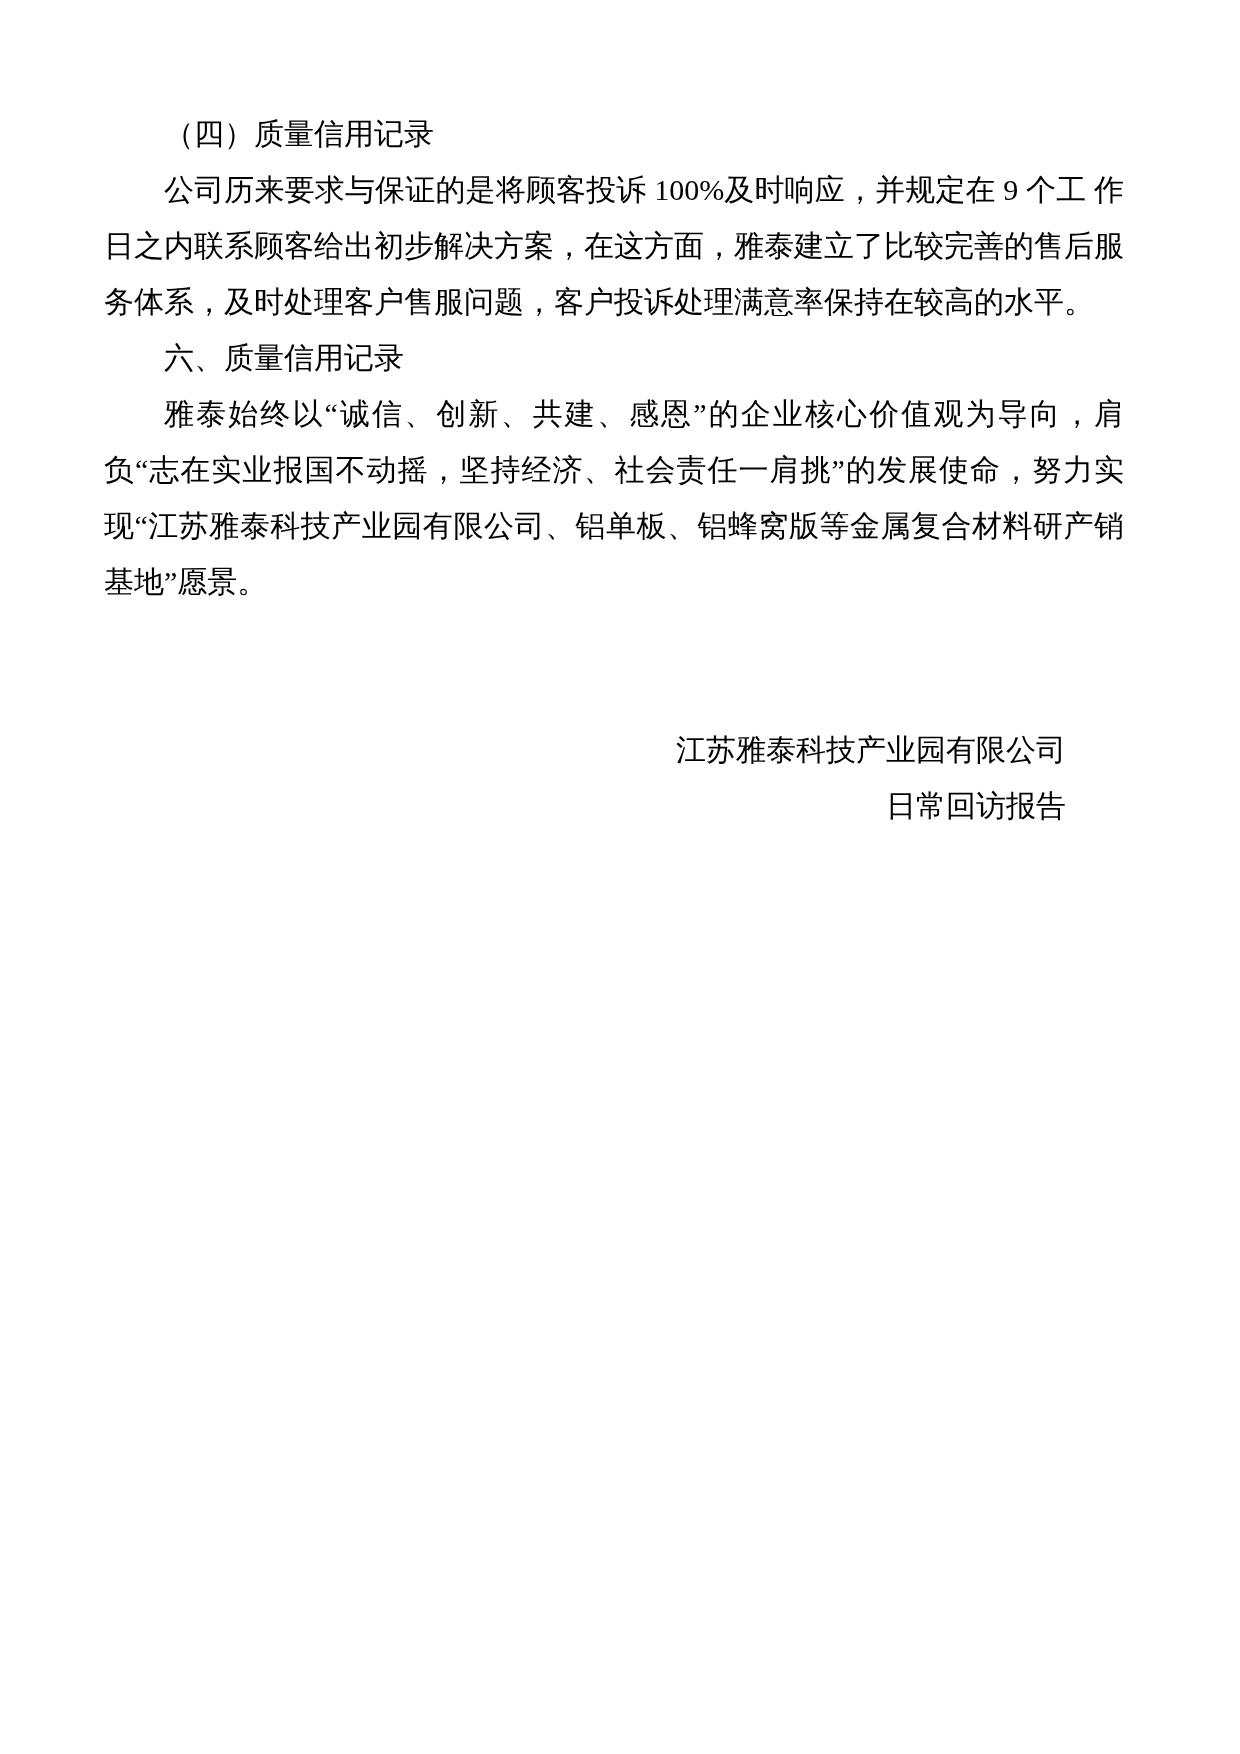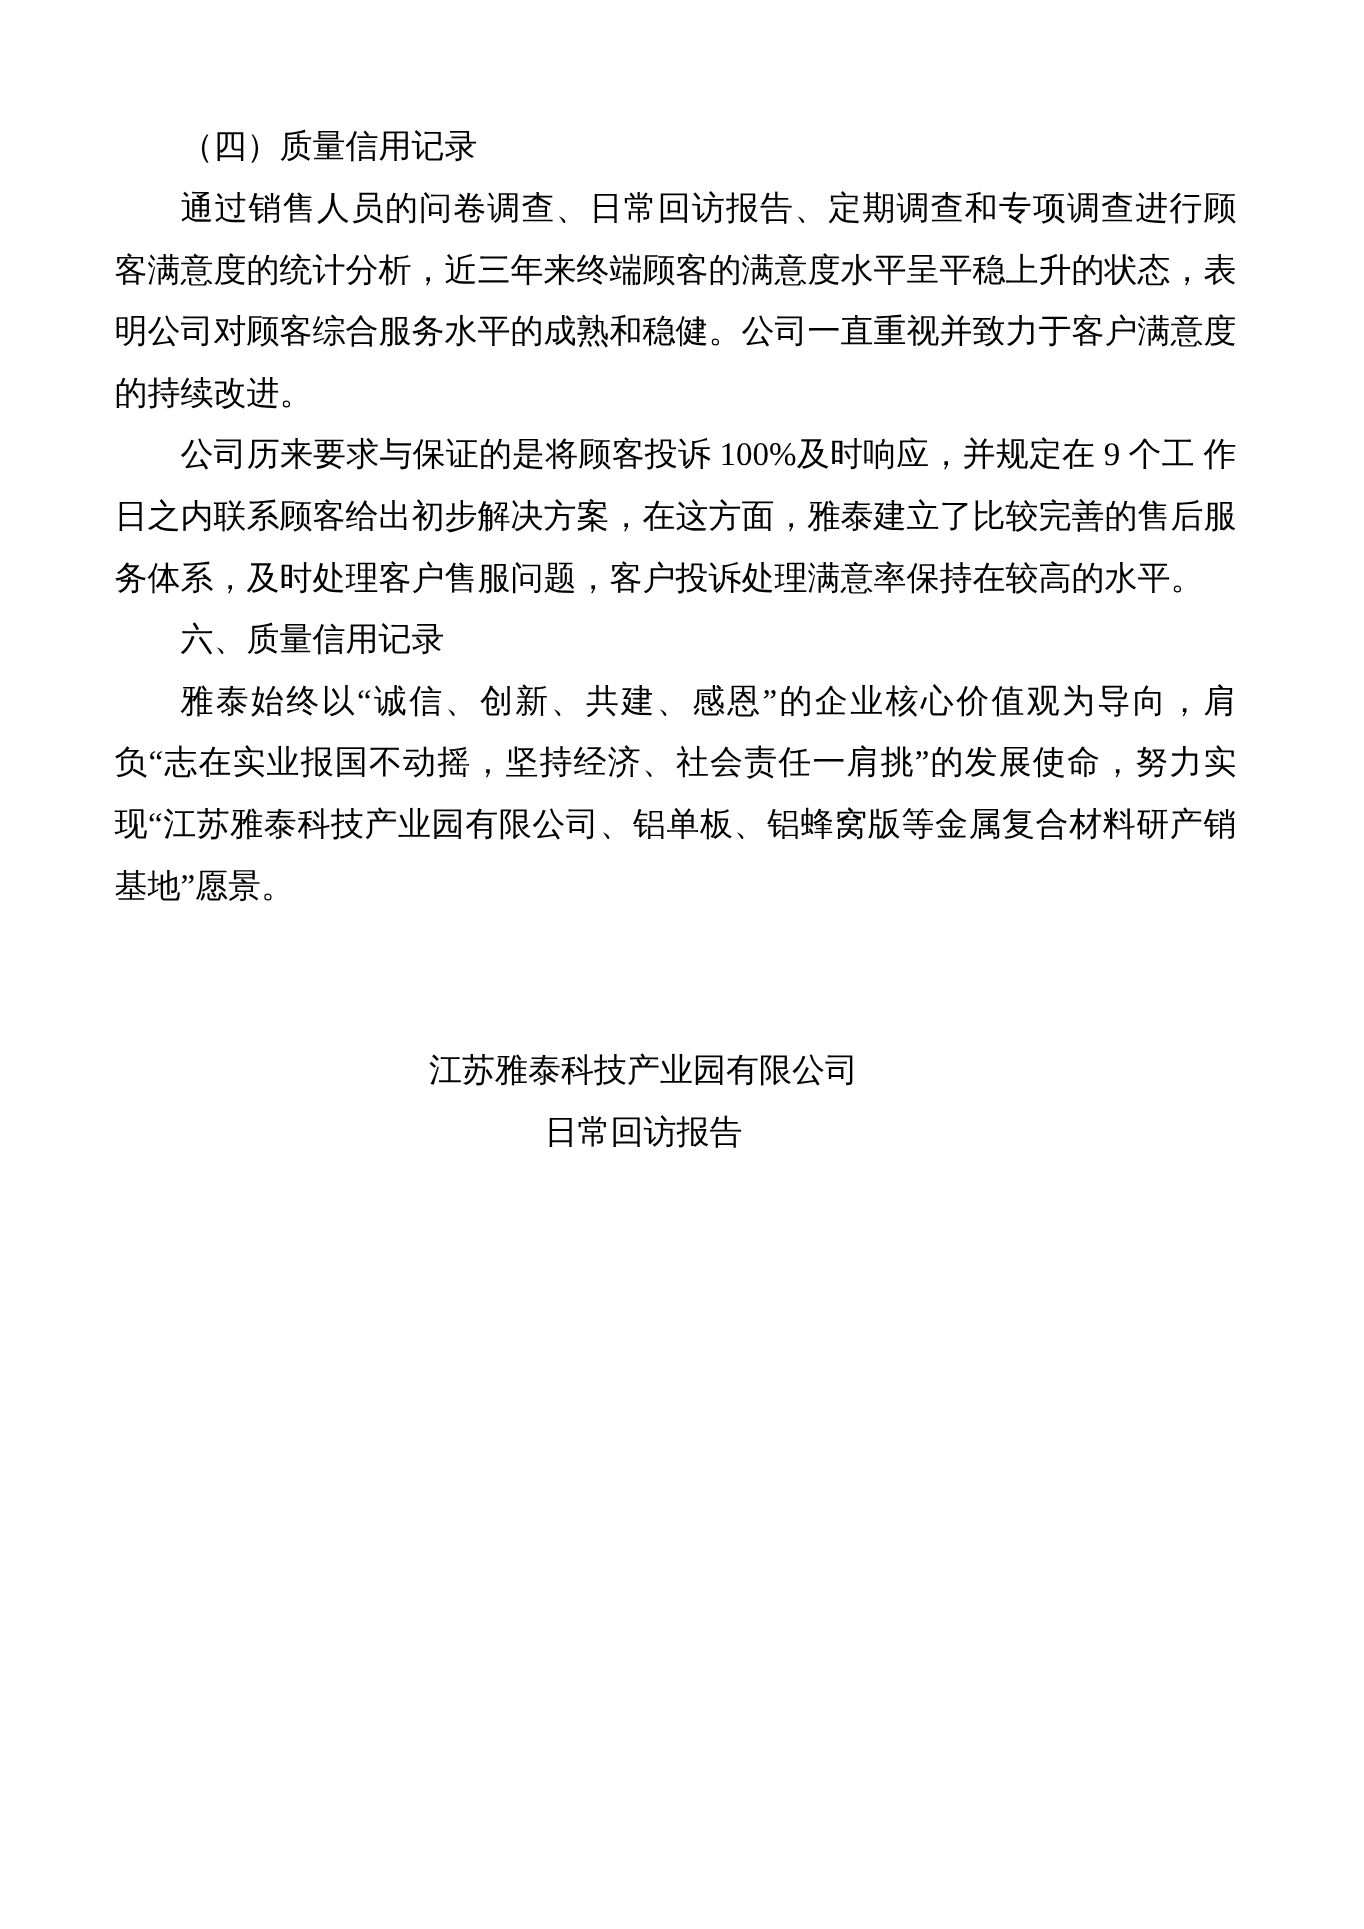--- a/index.html
+++ b/index.html
@@ -28,21 +28,21 @@
     word-break: break-all;
     color: #000000;
   }
   .content p {
     margin: 0;
     padding: 0;
     text-indent: 2em;
   }
   .signature {
     margin-top: 112px;
-    text-align: center;
+    text-align: right;
     padding-right: 58px;
   }
   .signature div {
     line-height: 56px;
   }
   .footer {
     position: absolute;
     left: 16px;
     top: 1628px;
     width: 1240px;
@@ -56,21 +56,20 @@
 </style>
 </head>
 <body>
 
 <div class="page">
 
   <div class="content">
 
     <p>（四）质量信用记录</p>
 
-    <p>通过销售人员的问卷调查、日常回访报告、定期调查和专项调查进行顾 客满意度的统计分析，近三年来终端顾客的满意度水平呈平稳上升的状态，表明公司对顾客综合服务水平的成熟和稳健。公司一直重视并致力于客户满意度的持续改进。</p>
 
     <p>公司历来要求与保证的是将顾客投诉 100%及时响应，并规定在 9 个工 作日之内联系顾客给出初步解决方案，在这方面，雅泰建立了比较完善的售后服务体系，及时处理客户售服问题，客户投诉处理满意率保持在较高的水平。</p>
 
     <p>六、质量信用记录</p>
 
     <p>雅泰始终以“诚信、创新、共建、感恩”的企业核心价值观为导向，肩负“志在实业报国不动摇，坚持经济、社会责任一肩挑”的发展使命，努力实现“江苏雅泰科技产业园有限公司、铝单板、铝蜂窝版等金属复合材料研产销基地”愿景。</p>
 
     <div class="signature">
       <div>江苏雅泰科技产业园有限公司</div>
       <div>日常回访报告</div>

